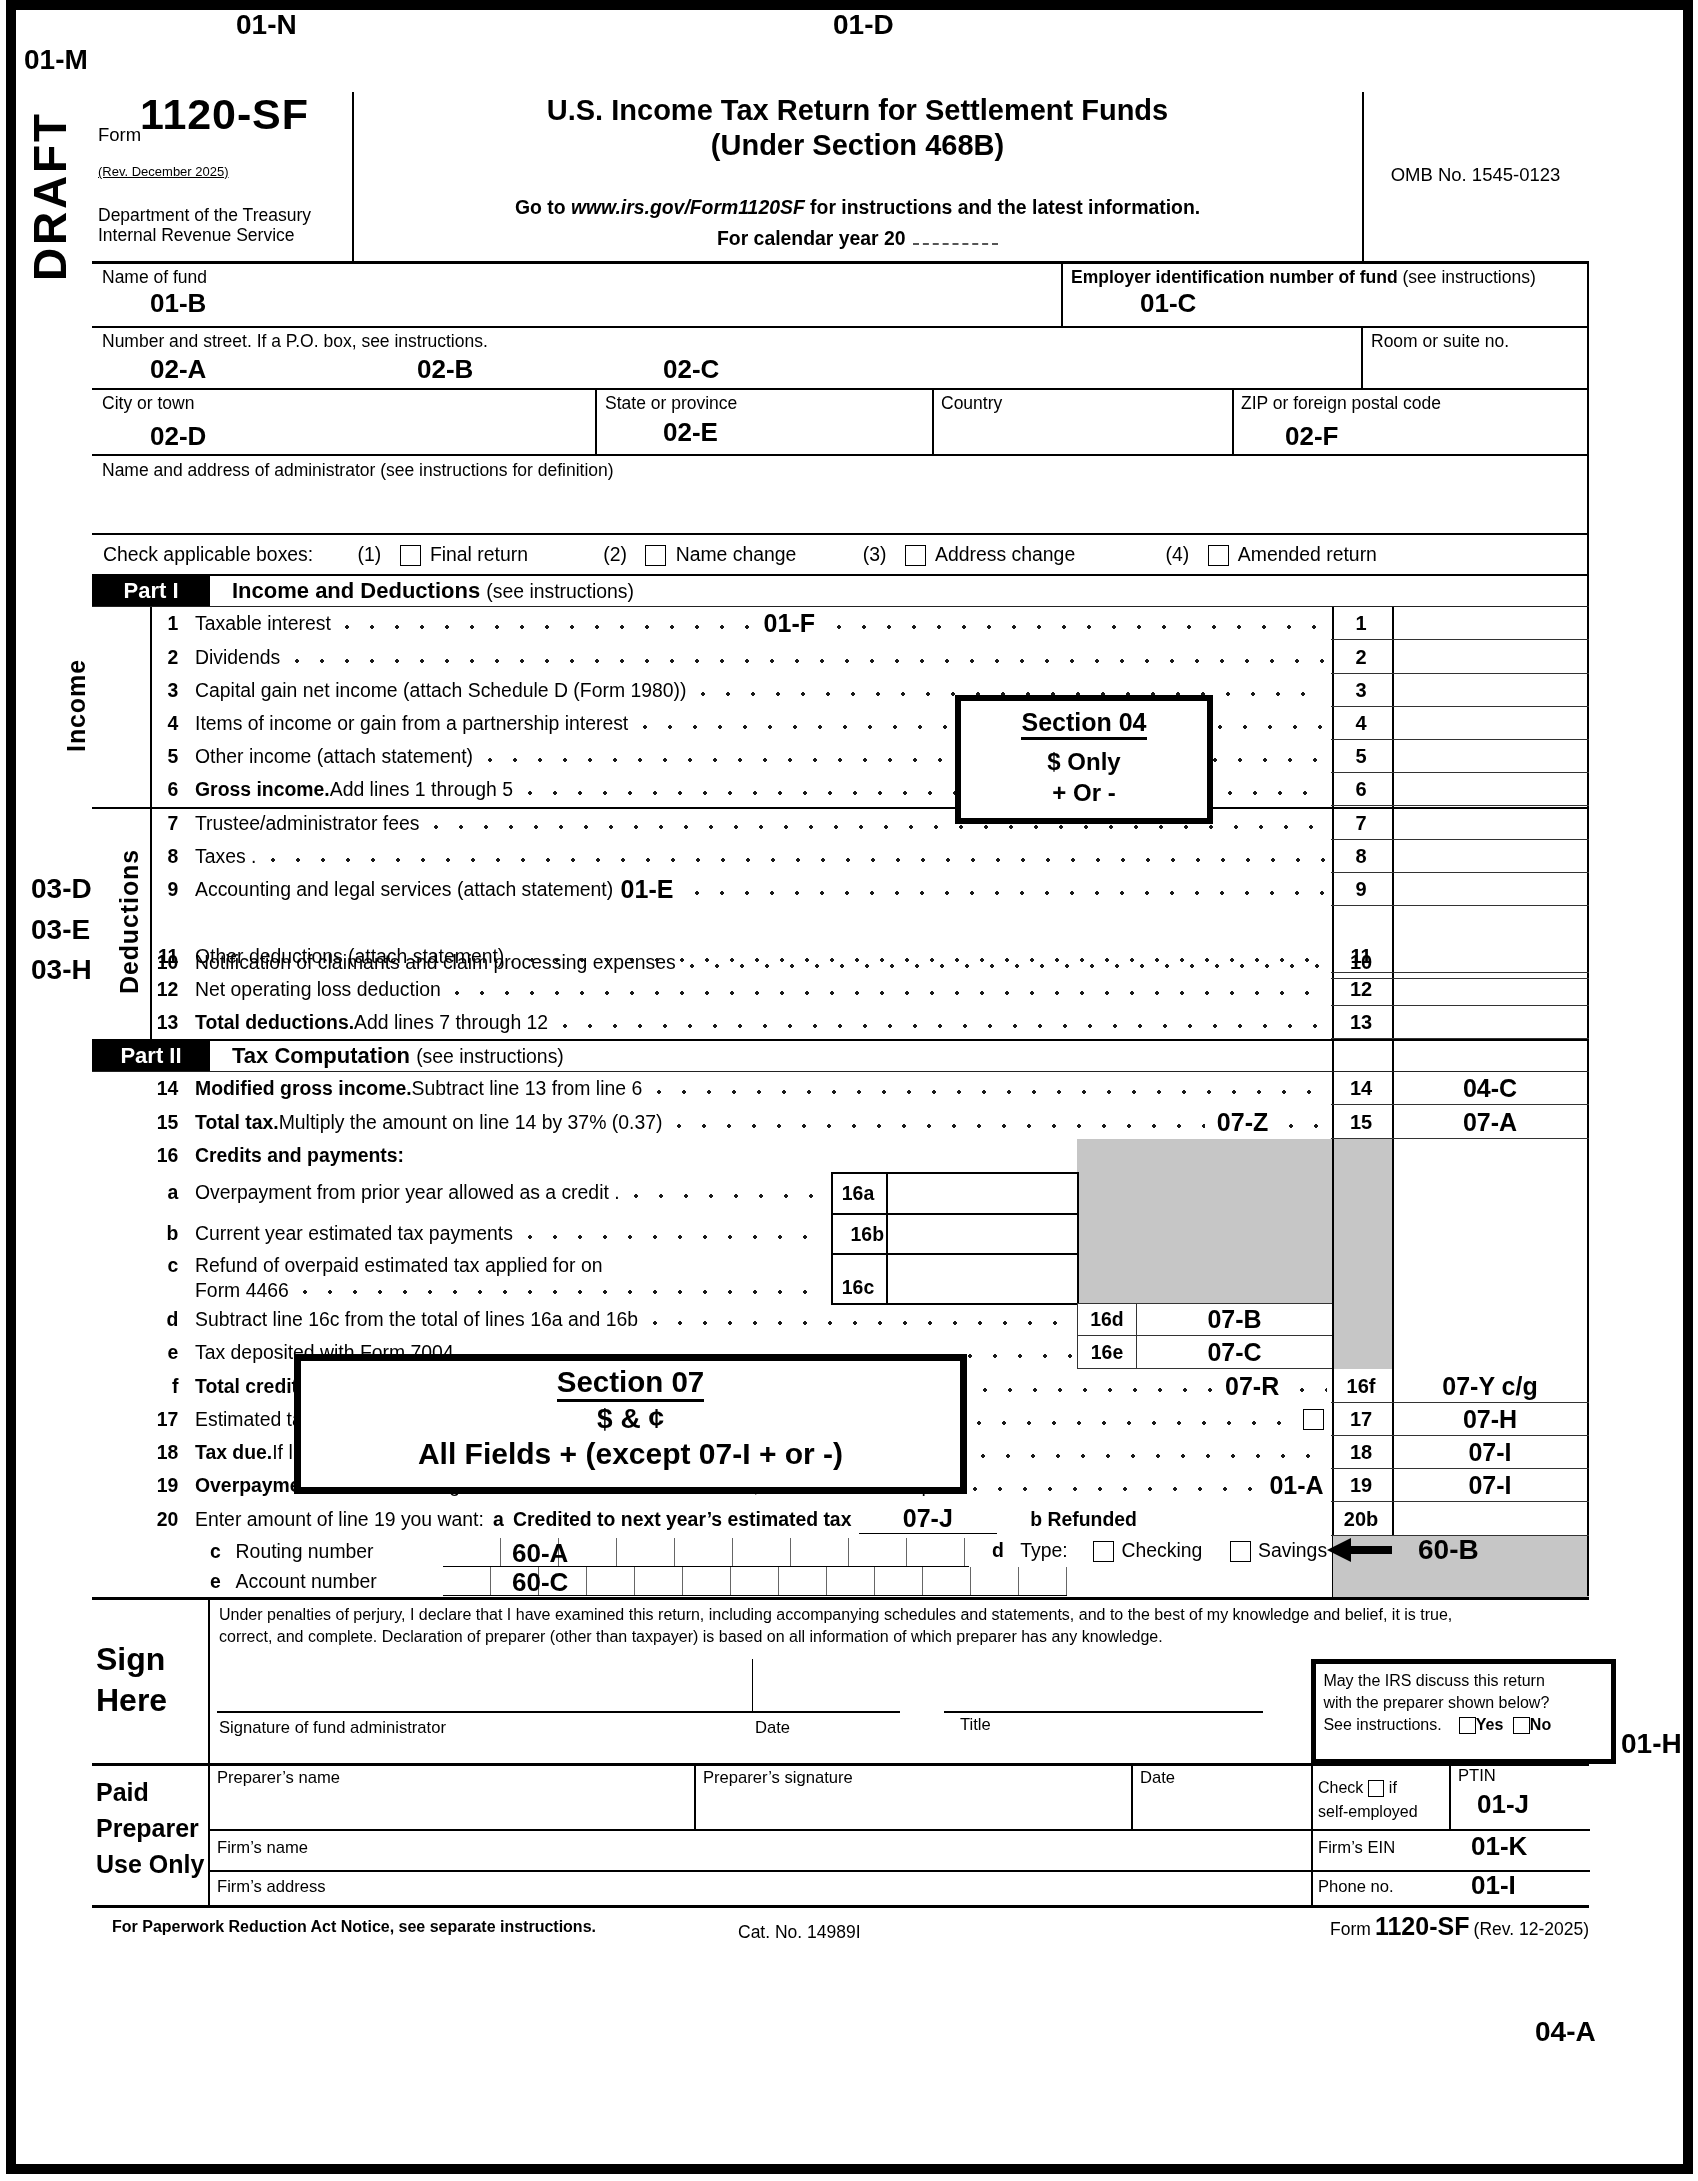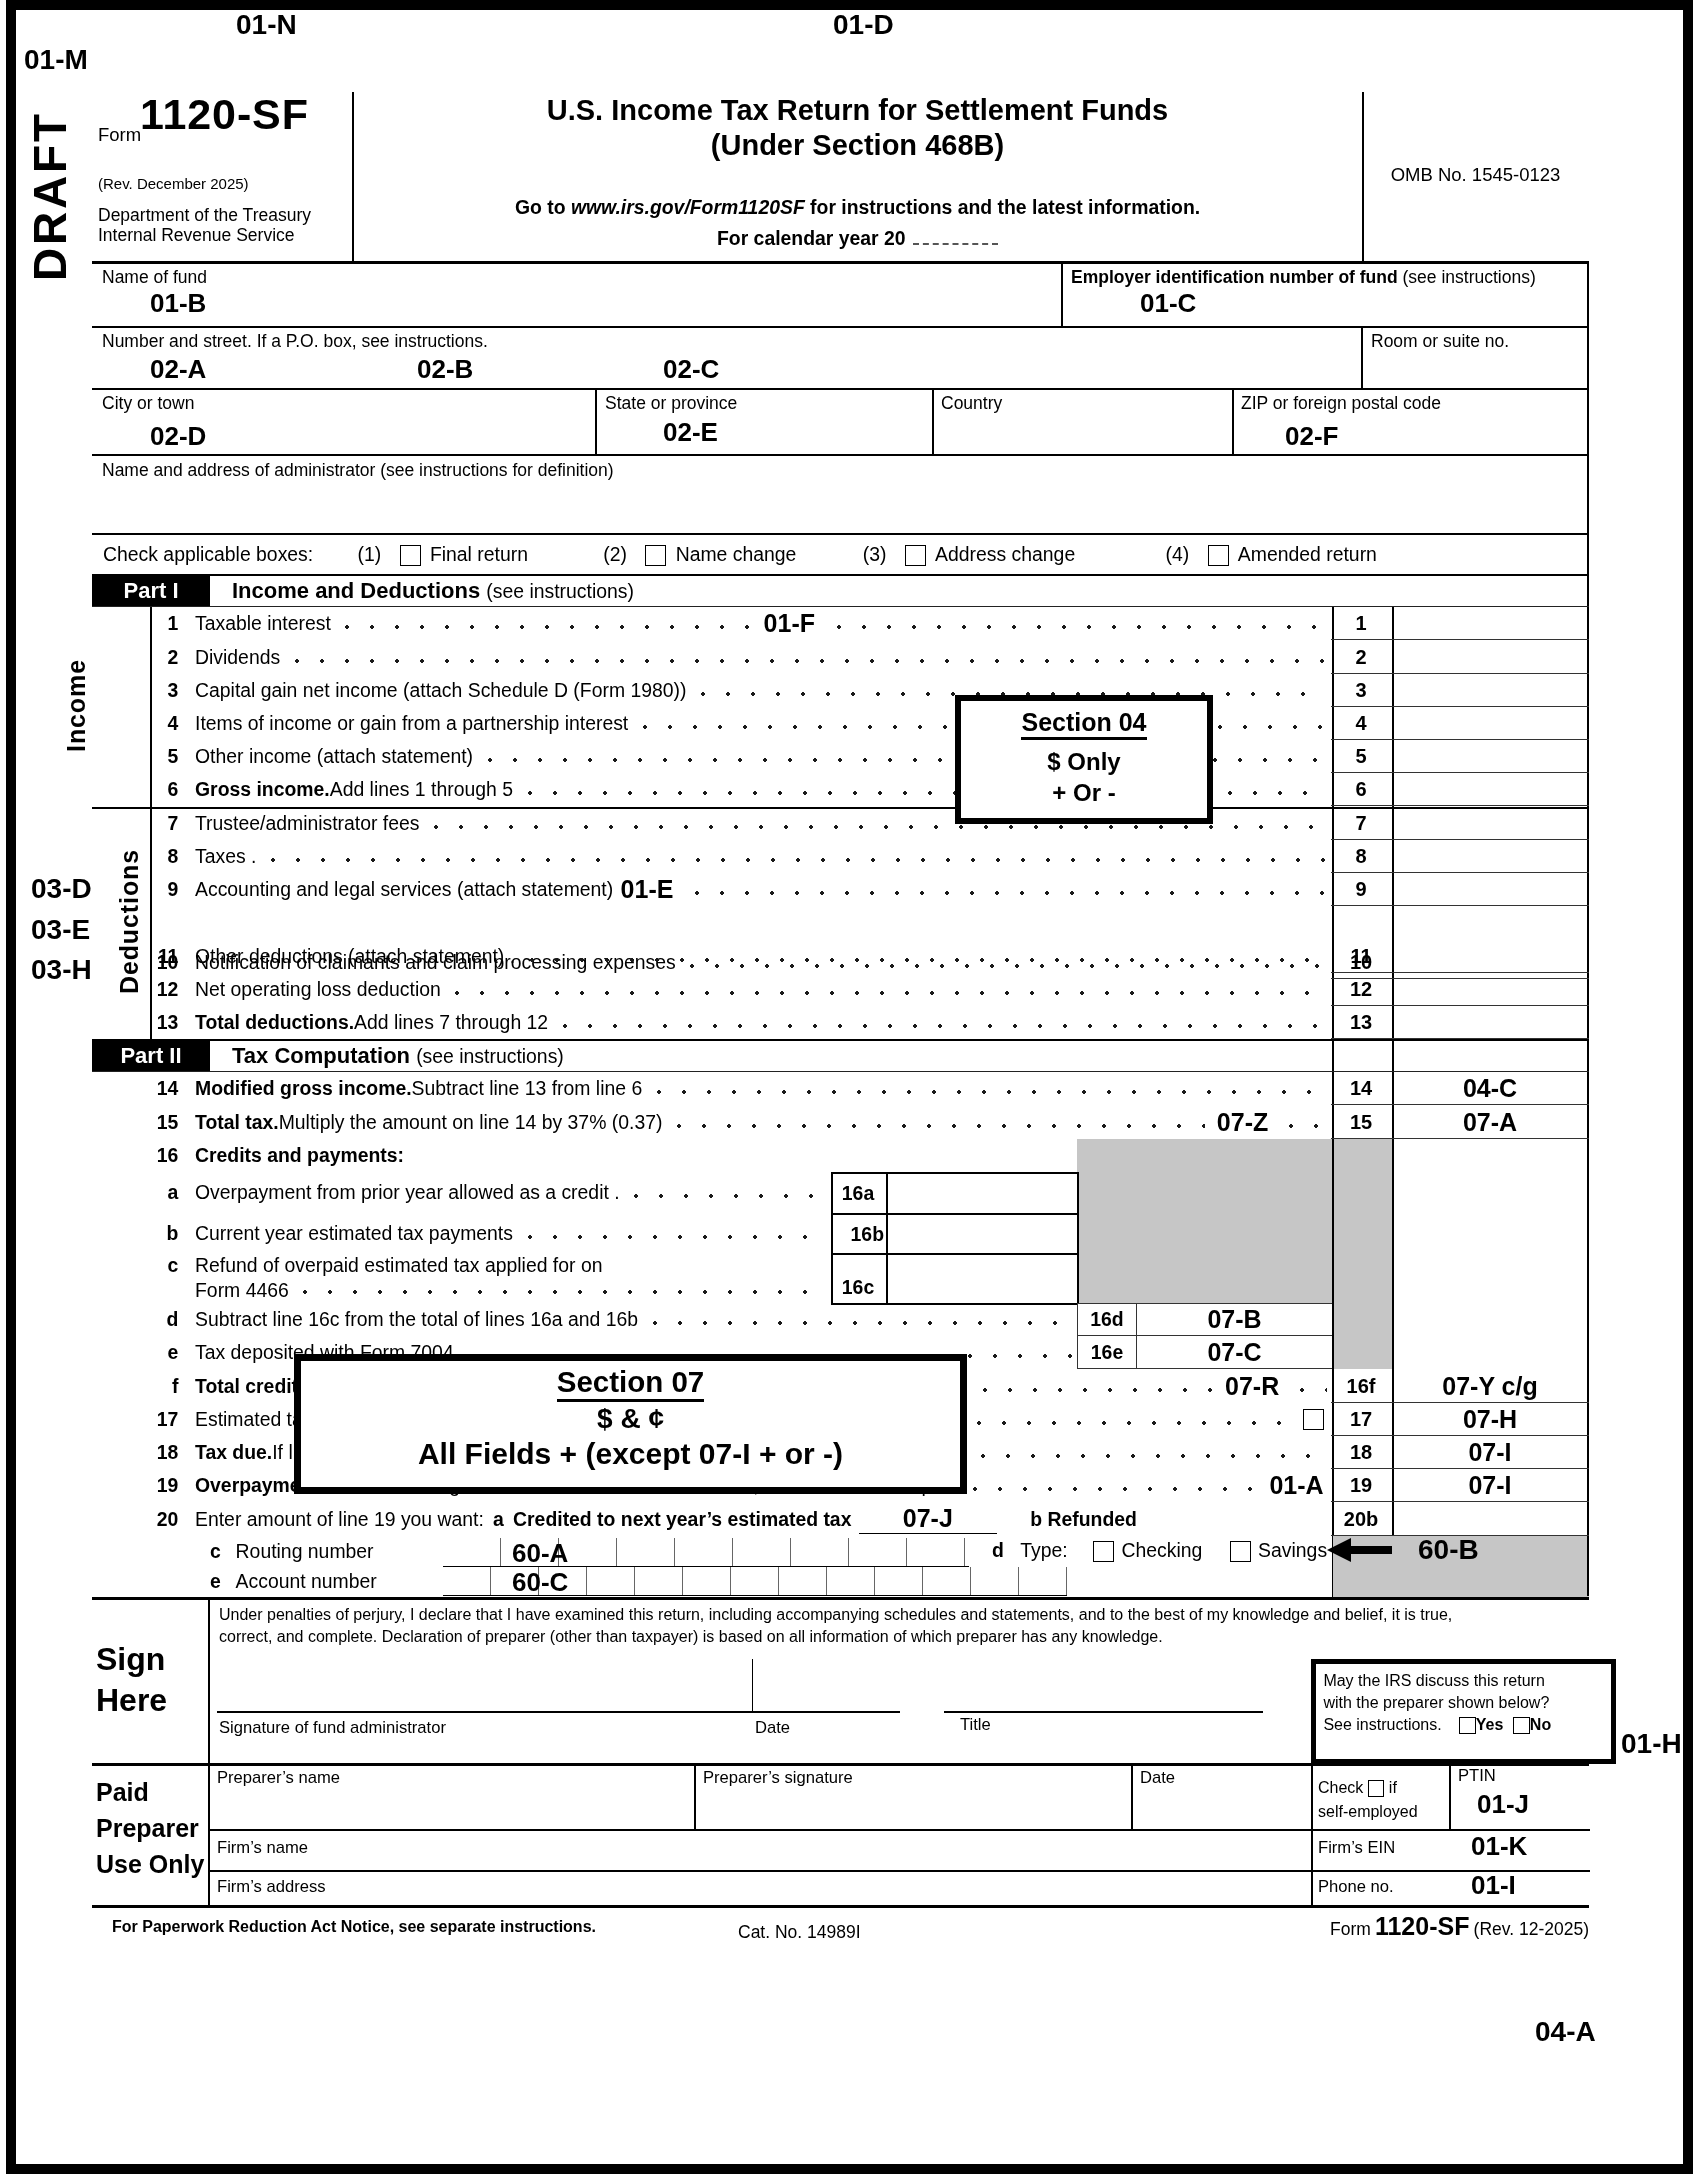--- a/index.html
+++ b/index.html
@@ -57,21 +57,21 @@
   <div class="abs cmark" style="left:833px;top:9.2px;">01-D</div>
   <div class="abs cmark" style="left:24px;top:44px;">01-M</div>
   <div class="abs vert" style="left:-69px;top:172px;width:231px;height:48px;font-size:46px;letter-spacing:2.8px;">DRAFT</div>
   <div class="abs cmark" style="left:31px;top:873px;">03-D</div>
   <div class="abs cmark" style="left:31px;top:914px;">03-E</div>
   <div class="abs cmark" style="left:31px;top:954px;">03-H</div>
   <div class="abs cmark" style="left:1535px;top:2016px;">04-A</div>
 
   <div class="abs" style="left:98px;top:124px;font-size:18.5px;">Form</div>
   <div class="abs b" style="left:140px;top:90px;font-size:43px;letter-spacing:0.9px;">1120-SF</div>
-  <div class="abs" style="left:98px;top:175px;font-size:15px;">(Rev. December 2025)</div>
+  <div class="abs" style="left:98px;top:164px;font-size:13px;text-decoration:underline;">(Rev. December 2025)</div>
   <div class="abs lbl" style="left:98px;top:205px;">Department of the Treasury</div>
   <div class="abs lbl" style="left:98px;top:225px;">Internal Revenue Service</div>
   <div class="vl" style="left:352px;top:92px;height:169px;"></div>
   <div class="abs b" style="left:352px;top:94px;width:1011px;text-align:center;font-size:29px;">U.S. Income Tax Return for Settlement Funds</div>
   <div class="abs b" style="left:352px;top:129px;width:1011px;text-align:center;font-size:29px;">(Under Section 468B)</div>
   <div class="abs b" style="left:352px;top:196px;width:1011px;text-align:center;font-size:19.4px;"><span>Go to </span><span class="i">www.irs.gov/Form1120SF</span><span> for instructions and the latest information.</span></div>
   <div class="abs b" style="left:352px;top:227px;width:1011px;text-align:center;font-size:19.4px;"><span>For calendar year 20</span><span style="display:inline-block;width:85px;border-bottom:2.8px dashed #555;margin-left:7.4px;"></span></div>
   <div class="vl" style="left:1362px;top:92px;height:169px;"></div>
   <div class="abs" style="left:1362px;top:164px;width:227px;text-align:center;font-size:18.5px;">OMB No. 1545-0123</div>
   <div class="hl" style="left:92px;top:261px;width:1497px;height:2.8px;"></div>

